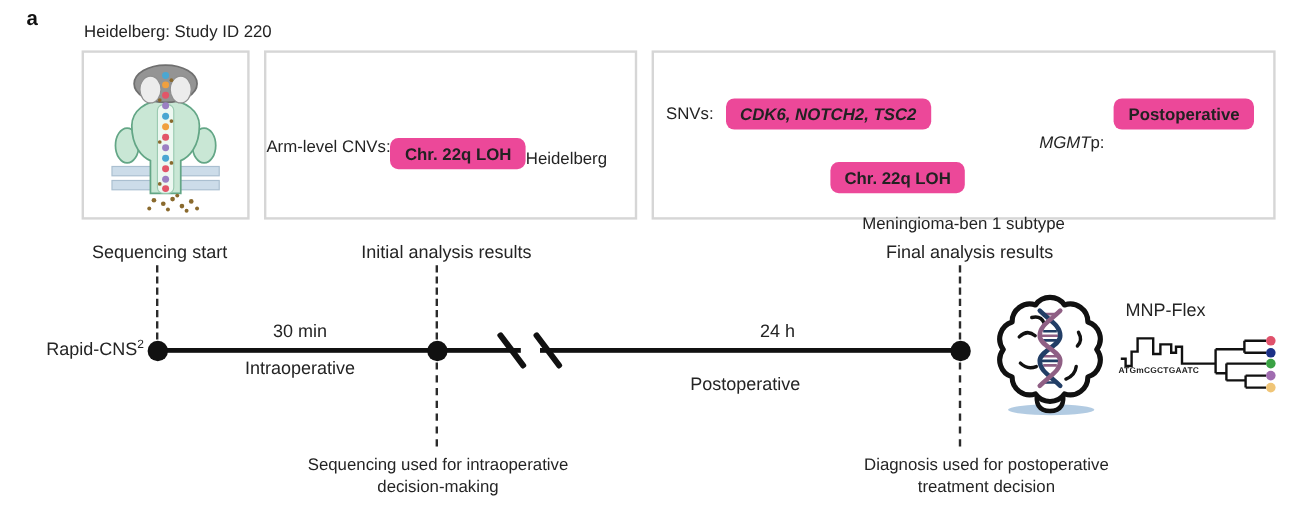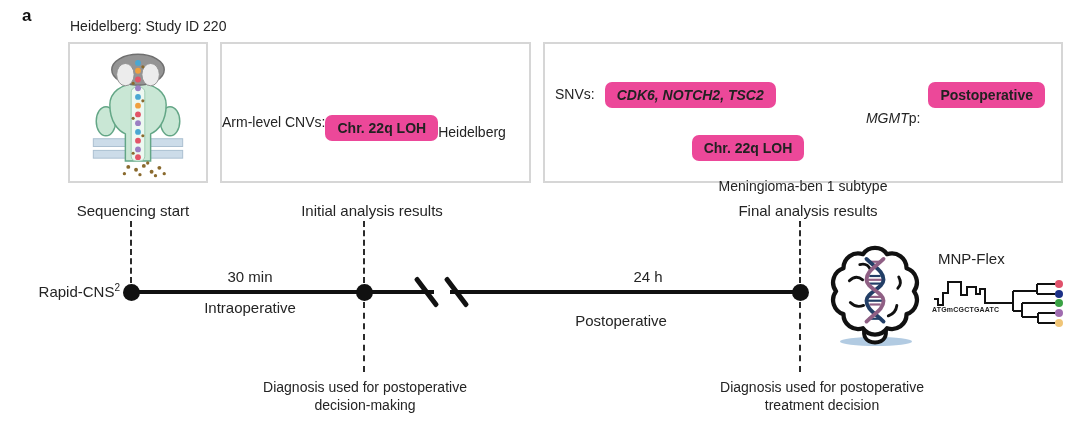--- a/index.html
+++ b/index.html
@@ -175,16 +175,16 @@
       <path d="M81,36 H90 M90,28 V42 M90,28 H123 M90,42 H106 M106,38 V48 M106,38 H123 M106,48 H123"></path>
     </g>
     <circle cx="127" cy="9" r="4" fill="#e0516b"></circle>
     <circle cx="127" cy="19" r="4" fill="#1b3087"></circle>
     <circle cx="127" cy="28" r="4" fill="#3aa244"></circle>
     <circle cx="127" cy="38" r="4" fill="#a06cb0"></circle>
     <circle cx="127" cy="48" r="4" fill="#f0c577"></circle>
   </svg>
   <div class="seq">ATGmCGCTGAATC</div>
 
-  <div class="note" style="left:245px;">Diagnosis used for postoperative decision-making</div>
+  <div class="note" style="left:245px;">Sequencing used for intraoperative decision-making</div>
   <div class="note" style="left:702px;">Diagnosis used for postoperative treatment decision</div>
 
 </div>
 
 </body></html>

